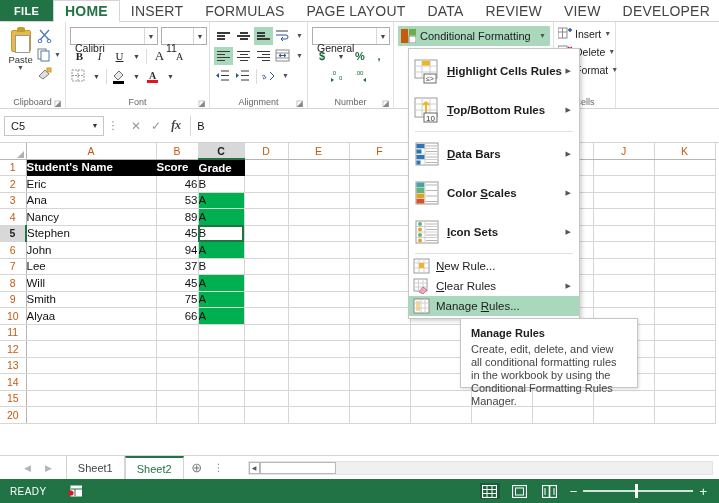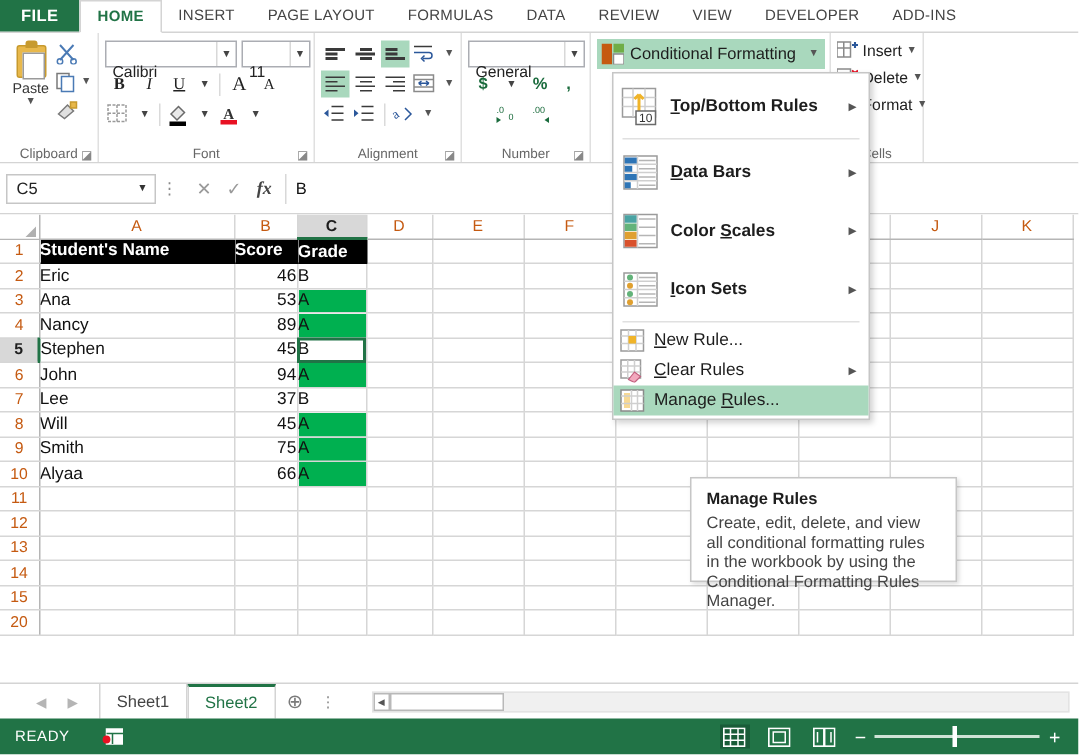--- a/index.html
+++ b/index.html
@@ -19,21 +19,21 @@
     background:#ffffff;
     border-bottom:1px solid #d4d4d4;
     display:flex; align-items:stretch;
   }
   .tab-file {
     background:#217346; color:#fff; font-size:11px; font-weight:bold;
     padding:0 14px; display:flex; align-items:center; letter-spacing:.3px;
   }
   .tab {
     padding:0 11px; display:flex; align-items:center;
-    font-size:10px; color:#444; white-space:nowrap; letter-spacing:.2px;
+    font-size:14px; color:#444; white-space:nowrap; letter-spacing:.2px;
   }
   .tab.active {
     color:#217346; font-weight:bold;
     border-left:1px solid #d4d4d4; border-right:1px solid #d4d4d4;
     border-top:1px solid #d4d4d4;
     background:#fff; position:relative; top:0; margin-bottom:-1px;
     border-bottom:1px solid #fff;
   }
 
   
@@ -196,22 +196,22 @@
 </style>
 </head>
 <body>
 
 <div id="app">
 
   <div class="tabbar">
     <div class="tab-file">FILE</div>
     <div class="tab active">HOME</div>
     <div class="tab">INSERT</div>
+    <div class="tab">FORMULAS</div>
     <div class="tab">PAGE LAYOUT</div>
-    <div class="tab">FORMULAS</div>
     <div class="tab">DATA</div>
     <div class="tab">REVIEW</div>
     <div class="tab">VIEW</div>
     <div class="tab">DEVELOPER</div>
     <div class="tab">ADD-INS</div>
   </div>
 
   <div class="ribbon">
 
     <div class="rgroup clip">
@@ -797,20 +797,36 @@
             <td class="blank"></td>
             <td class="blank"></td>
             <td class="blank"></td>
           </tr>
         </tbody>
     </table>
   </div>
 
   <div class="cfmenu">
 
+    <div class="mi">
+      <span class="mico">
+        <svg width="28" height="28" viewBox="0 0 28 28">
+            <rect x="2" y="3" width="22" height="18" fill="#fff" stroke="#9b9b9b"></rect>
+            <line x1="2" y1="9" x2="24" y2="9" stroke="#cfcfcf"></line>
+            <line x1="2" y1="15" x2="24" y2="15" stroke="#cfcfcf"></line>
+            <line x1="9" y1="3" x2="9" y2="21" stroke="#cfcfcf"></line>
+            <line x1="17" y1="3" x2="17" y2="21" stroke="#cfcfcf"></line>
+            <rect x="9" y="4" width="8" height="4.5" fill="#f0b429"></rect>
+            <rect x="11" y="17" width="12" height="9" fill="#fff" stroke="#6a6a6a"></rect>
+            <text x="17" y="24" font-size="7" text-anchor="middle" font-family="Liberation Sans, sans-serif" fill="#333">≤&gt;</text>
+          </svg>
+      </span>
+      <span class="mlbl"><u>H</u>ighlight Cells Rules</span>
+      <span class="marr">▶</span>
+    </div>
 
     <div class="mi">
       <span class="mico">
         <svg width="28" height="28" viewBox="0 0 28 28">
             <rect x="2" y="2" width="22" height="19" fill="#fff" stroke="#9b9b9b"></rect>
             <line x1="2" y1="8" x2="24" y2="8" stroke="#cfcfcf"></line>
             <line x1="2" y1="14" x2="24" y2="14" stroke="#cfcfcf"></line>
             <line x1="9" y1="2" x2="9" y2="21" stroke="#cfcfcf"></line>
             <line x1="17" y1="2" x2="17" y2="21" stroke="#cfcfcf"></line>
             <path d="M13 17 L13 6 M13 6 L10 9 M13 6 L16 9" stroke="#f0b429" stroke-width="2" fill="none"></path>

